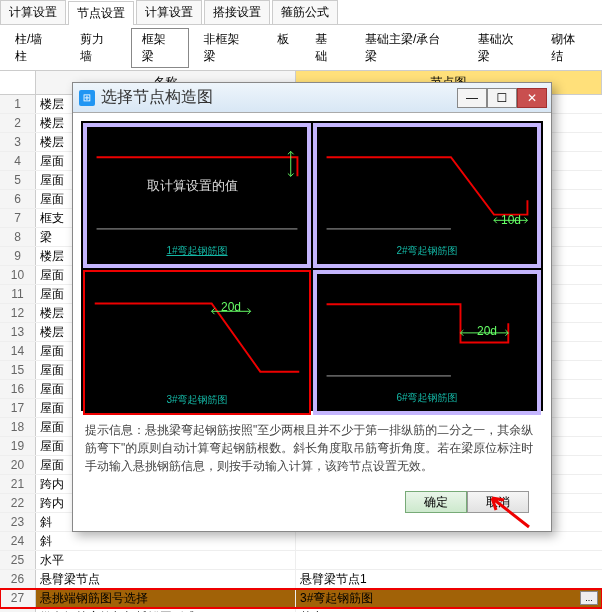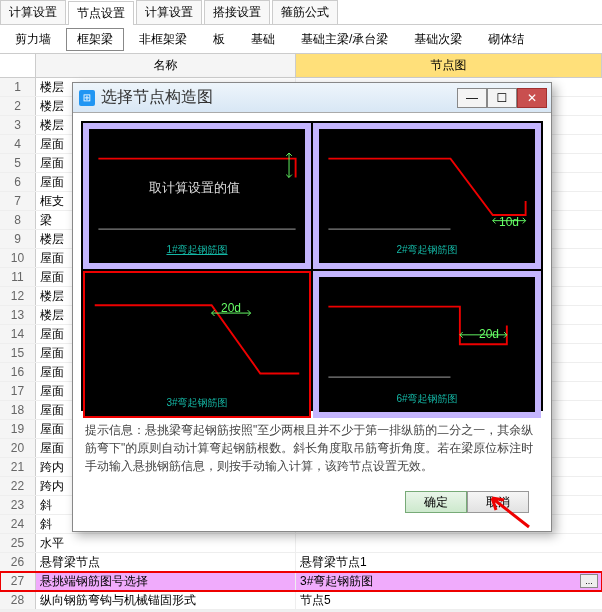--- a/index.html
+++ b/index.html
@@ -17,36 +17,36 @@
   .grid-header .col-num { width: 36px; border-right: 1px solid #ccc; }
   .grid-header .col { text-align: center; padding: 3px 0; border-right: 1px solid #ccc; background: #f5f5f5; }
   .grid-header .col.name { flex: 0 0 260px; }
   .grid-header .col.img { flex: 1; background: #ffe07a; }
 
   .grid-body { background: #fff; }
   .row { display: flex; border-bottom: 1px solid #eee; height: 19px; line-height: 19px; }
   .row .num { width: 36px; text-align: center; background: #f5f5f5; border-right: 1px solid #ccc; color: #666; }
   .row .cell1 { flex: 0 0 260px; padding-left: 4px; border-right: 1px solid #eee; overflow: hidden; white-space: nowrap; }
   .row .cell2 { flex: 1; padding-left: 4px; overflow: hidden; white-space: nowrap; }
-  .row.highlight { outline: 2px solid #e00; outline-offset: -1px; background: #f0abfc; }
+  .row.highlight { outline: 2px solid #e00; outline-offset: -1px; background: #a16207; }
   .row.highlight .cell2 { position: relative; }
   .row .dots { position: absolute; right: 4px; top: 2px; width: 18px; height: 14px; border: 1px solid #888; background: #eee; text-align: center; font-size: 9px; line-height: 12px; cursor: pointer; }
 
   
   .dialog { position: absolute; top: 82px; left: 72px; width: 480px; background: #fff; border: 1px solid #888; box-shadow: 4px 4px 10px rgba(0,0,0,0.3); }
   .dlg-title { background: linear-gradient(#eef5fb, #d8e7f5); display: flex; align-items: center; padding: 4px 4px 4px 6px; border-bottom: 1px solid #aaa; }
   .dlg-title .ico { width: 16px; height: 16px; background: #2196f3; color: #fff; text-align: center; line-height: 16px; font-size: 10px; border-radius: 2px; margin-right: 6px; }
   .dlg-title .ttl { flex: 1; color: #333; font-size: 16px; }
   .dlg-title .wbtns { display: flex; gap: 0; }
   .dlg-title .wbtn { width: 30px; height: 20px; border: 1px solid #888; background: #f4f4f4; text-align: center; line-height: 18px; cursor: pointer; font-size: 12px; }
   .dlg-title .wbtn.close { background: #c94f4f; color: #fff; border-color: #a03030; }
 
   .dlg-body { padding: 8px; }
   .diagram-grid { display: grid; grid-template-columns: 1fr 1fr; grid-template-rows: 1fr 1fr; gap: 2px; background: #000; padding: 2px; height: 290px; }
-  .dcell { background: #000; position: relative; border: 6px solid #c4b5fd; cursor: pointer; }
+  .dcell { background: #000; position: relative; border: 4px solid #c4b5fd; cursor: pointer; }
   .dcell.selected { border: 2px solid #e00; }
   .dcell svg { width: 100%; height: 100%; }
   .dcell .caption { position: absolute; bottom: 6px; left: 50%; transform: translateX(-50%); color: #14b8a6; font-size: 10px; }
   .dcell .txt { position: absolute; color: #ddd; font-size: 13px; }
   .dcell .dim { position: absolute; color: #6f6; font-size: 12px; }
 
   .hint { margin: 10px 4px; font-size: 12px; color: #444; line-height: 1.5; }
   .dlg-foot { display: flex; justify-content: flex-end; padding: 6px 14px 10px; }
   .btn { width: 62px; height: 22px; border: 1px solid #7a7; background: linear-gradient(#e9f5e9,#cde9cd); cursor: pointer; font-size: 12px; }
   .btn.cancel { border-color: #999; background: linear-gradient(#f6f6f6,#e2e2e2); }
@@ -58,20 +58,21 @@
 
 <div class="tabs-top">
   <div class="tab">计算设置</div>
   <div class="tab active">节点设置</div>
   <div class="tab">计算设置</div>
   <div class="tab">搭接设置</div>
   <div class="tab">箍筋公式</div>
 </div>
 
 <div class="tabs-sub">
+  <div class="tab">柱/墙柱</div>
   <div class="tab">剪力墙</div>
   <div class="tab active">框架梁</div>
   <div class="tab">非框架梁</div>
   <div class="tab">板</div>
   <div class="tab">基础</div>
   <div class="tab">基础主梁/承台梁</div>
   <div class="tab">基础次梁</div>
   <div class="tab">砌体结</div>
 </div>
 

